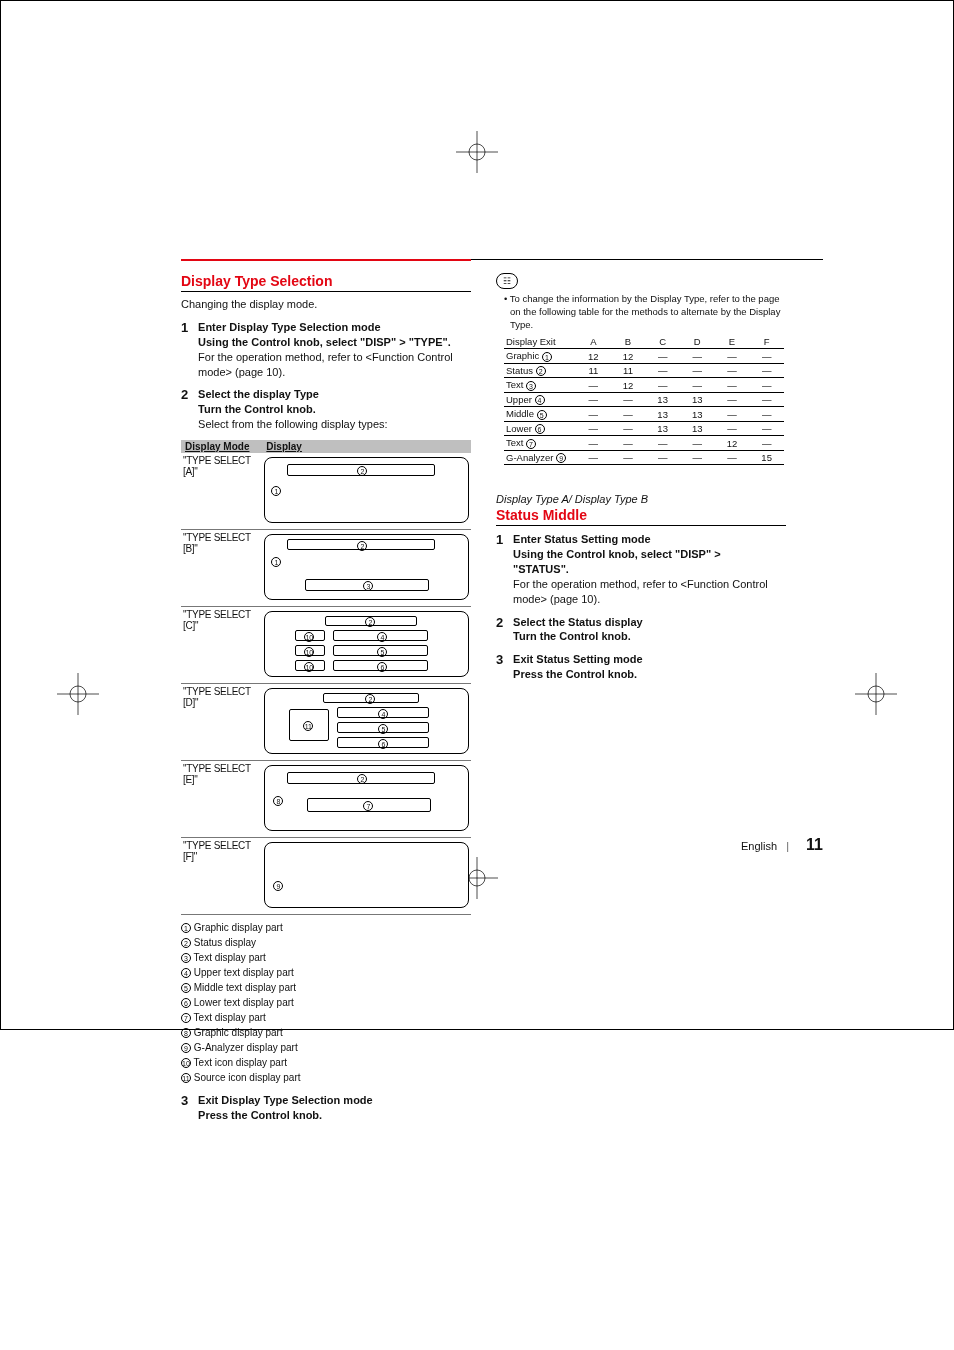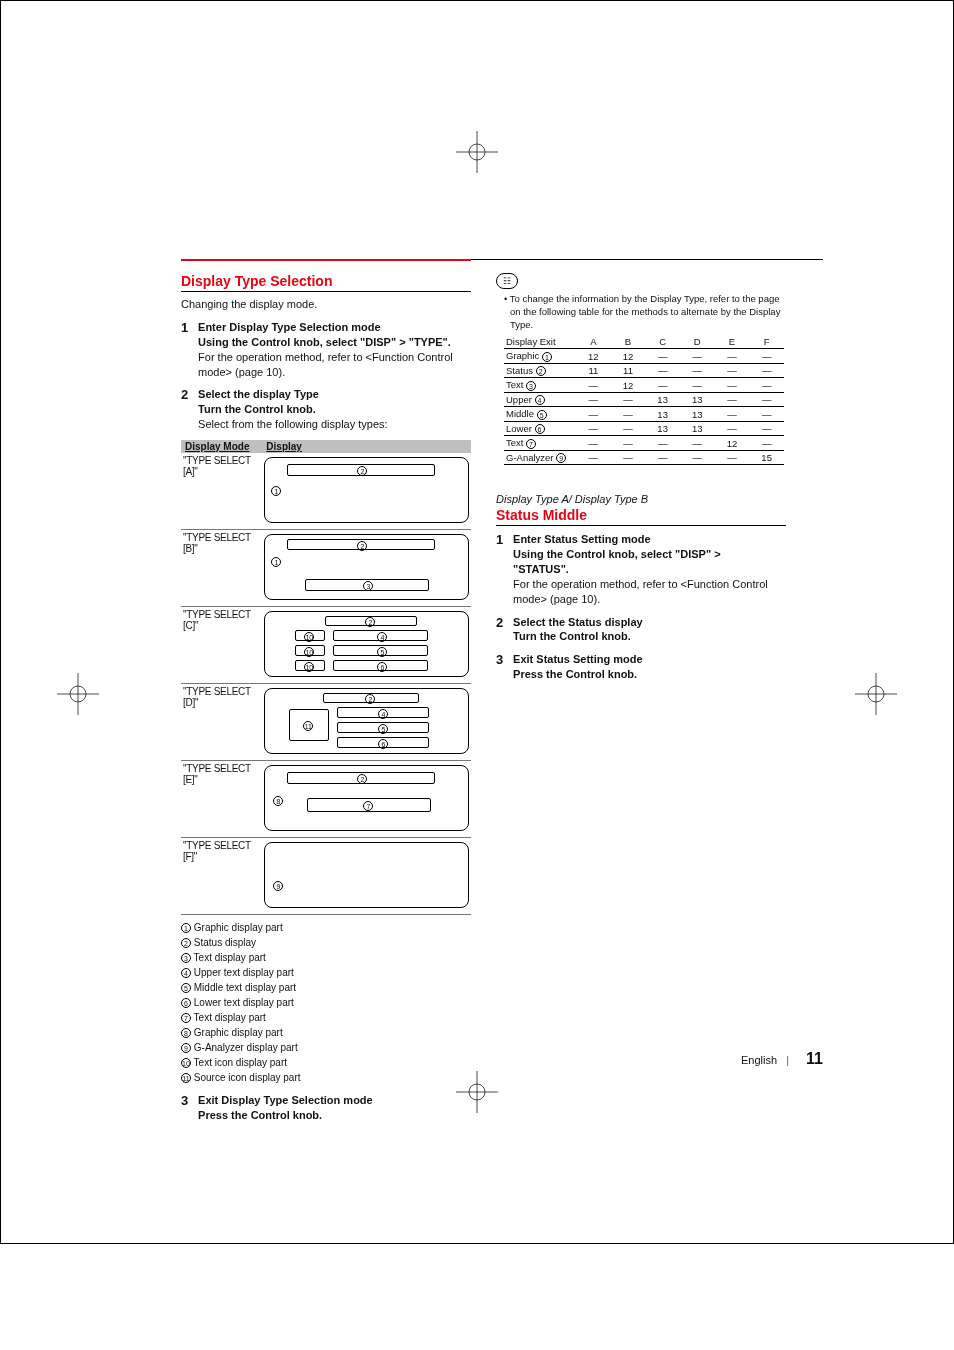--- a/index.html
+++ b/index.html
@@ -1,17 +1,17 @@
 <!DOCTYPE html>
 <html><head>
 <meta charset="utf-8">
 <style>
   * { box-sizing: border-box; margin: 0; padding: 0; }
   html, body { width: 954px; height: 1350px; font-family: "Helvetica Neue", Arial, sans-serif; font-size: 11px; color: #111; background: #fff; }
-  .page { width: 954px; height: 1244px; position: relative; border: 1px solid #000; }
+  .page { width: 954px; height: 1030px; position: relative; border: 1px solid #000; }
   .top-rule { position: absolute; top: 258px; left: 180px; right: 130px; border-top: 1px solid #000; }
   .accent-rule { position: absolute; top: 258px; left: 180px; width: 290px; height: 2px; background: #e30613; }
   .printer-mark-top { position: absolute; top: 130px; left: 455px; width: 42px; height: 42px; }
   .printer-mark-bot { position: absolute; bottom: 130px; left: 455px; width: 42px; height: 42px; }
   .printer-mark-side { position: absolute; top: 672px; width: 42px; height: 42px; }
   .pm-left { left: 56px; }
   .pm-right { right: 56px; }
   .pm svg { width: 42px; height: 42px; }
   .col { position: absolute; width: 290px; }
   .col-left { left: 180px; top: 272px; }

